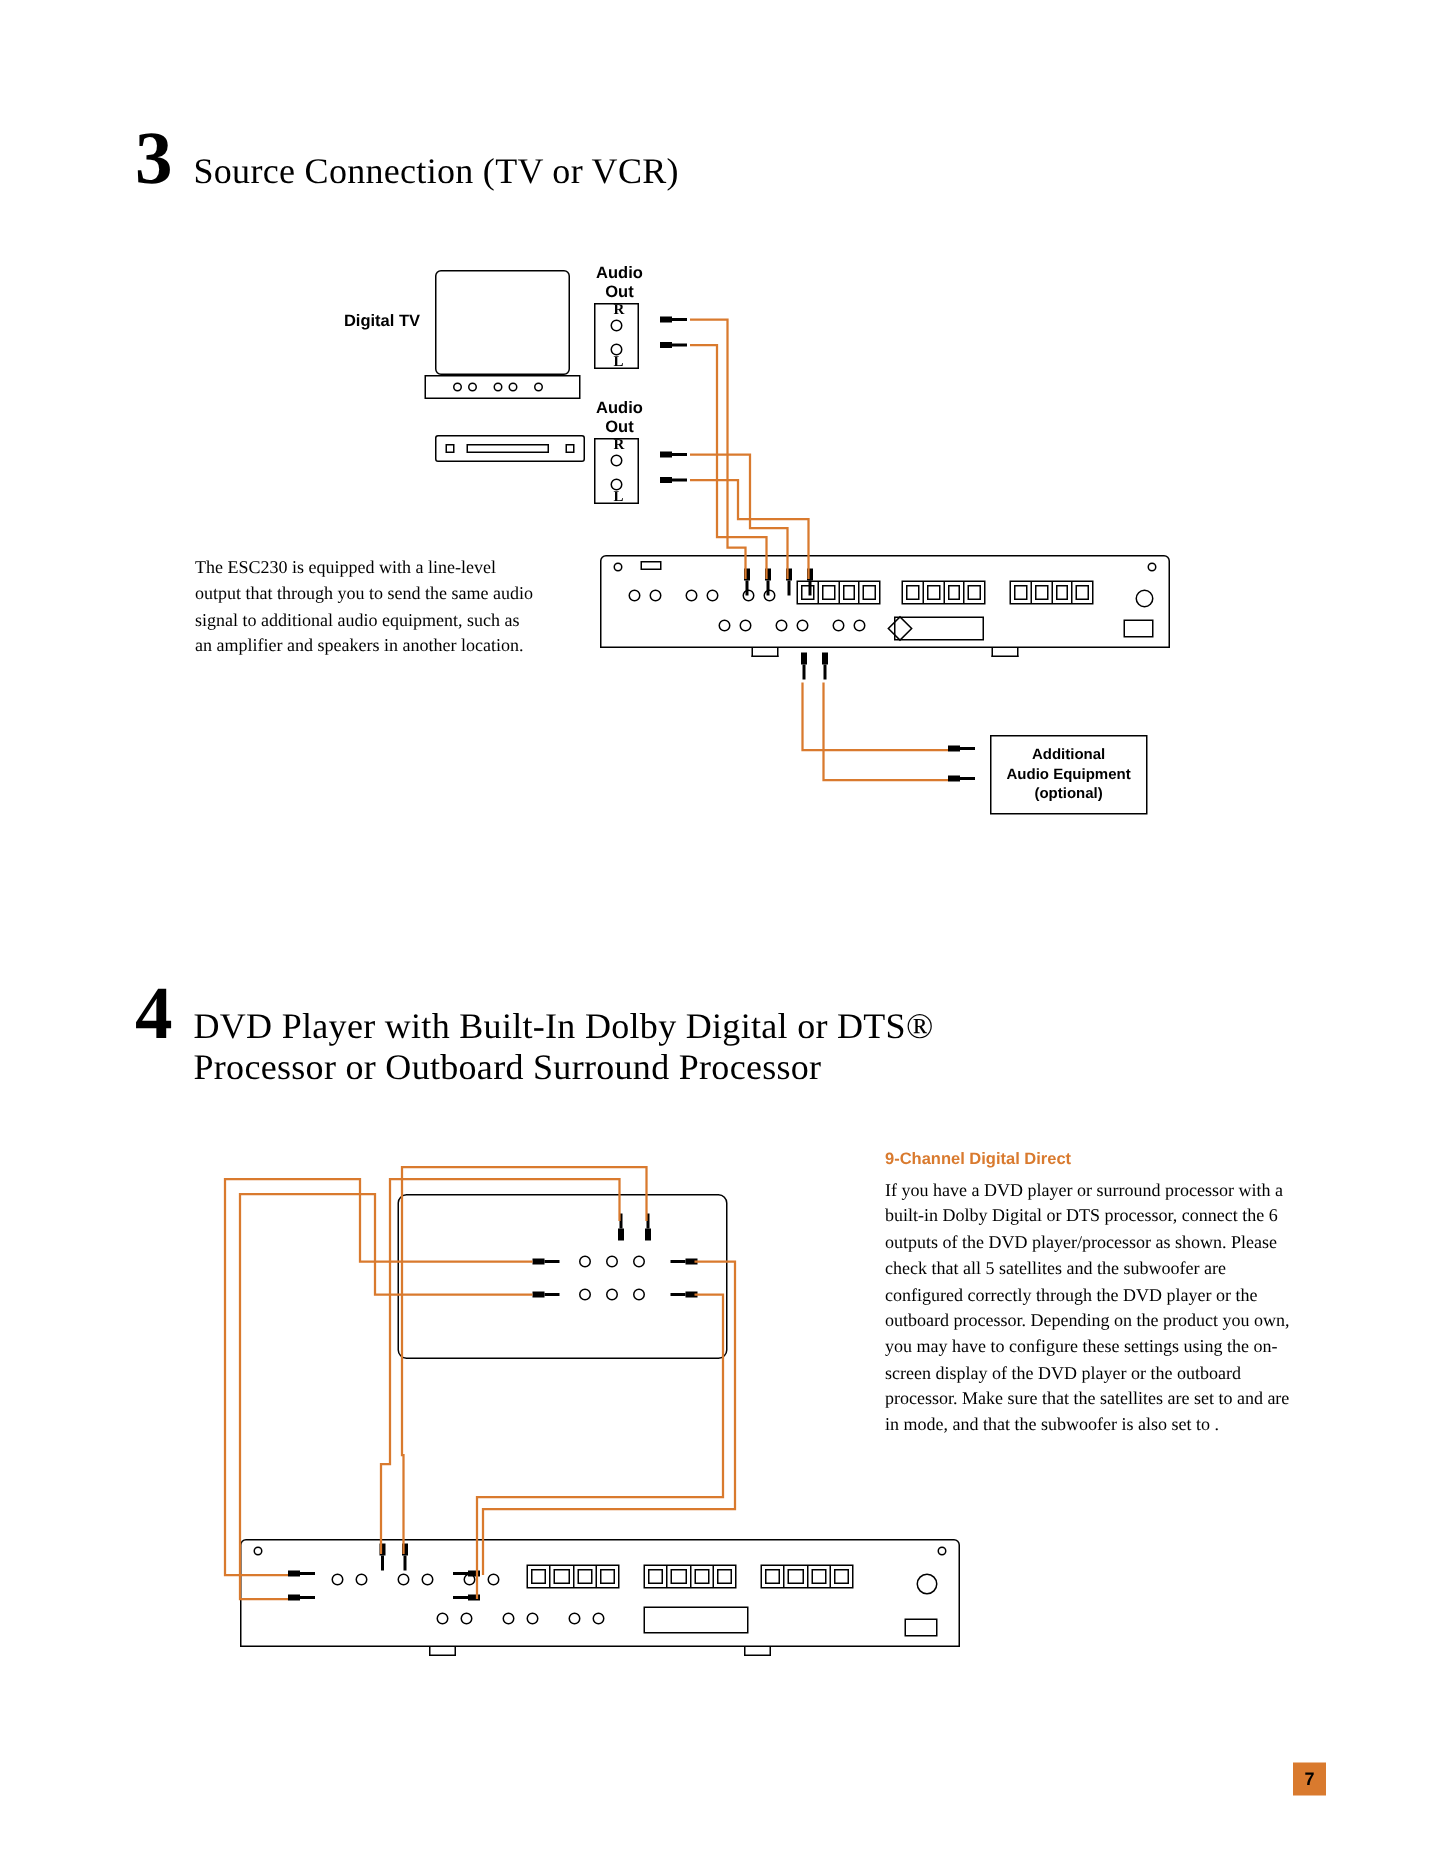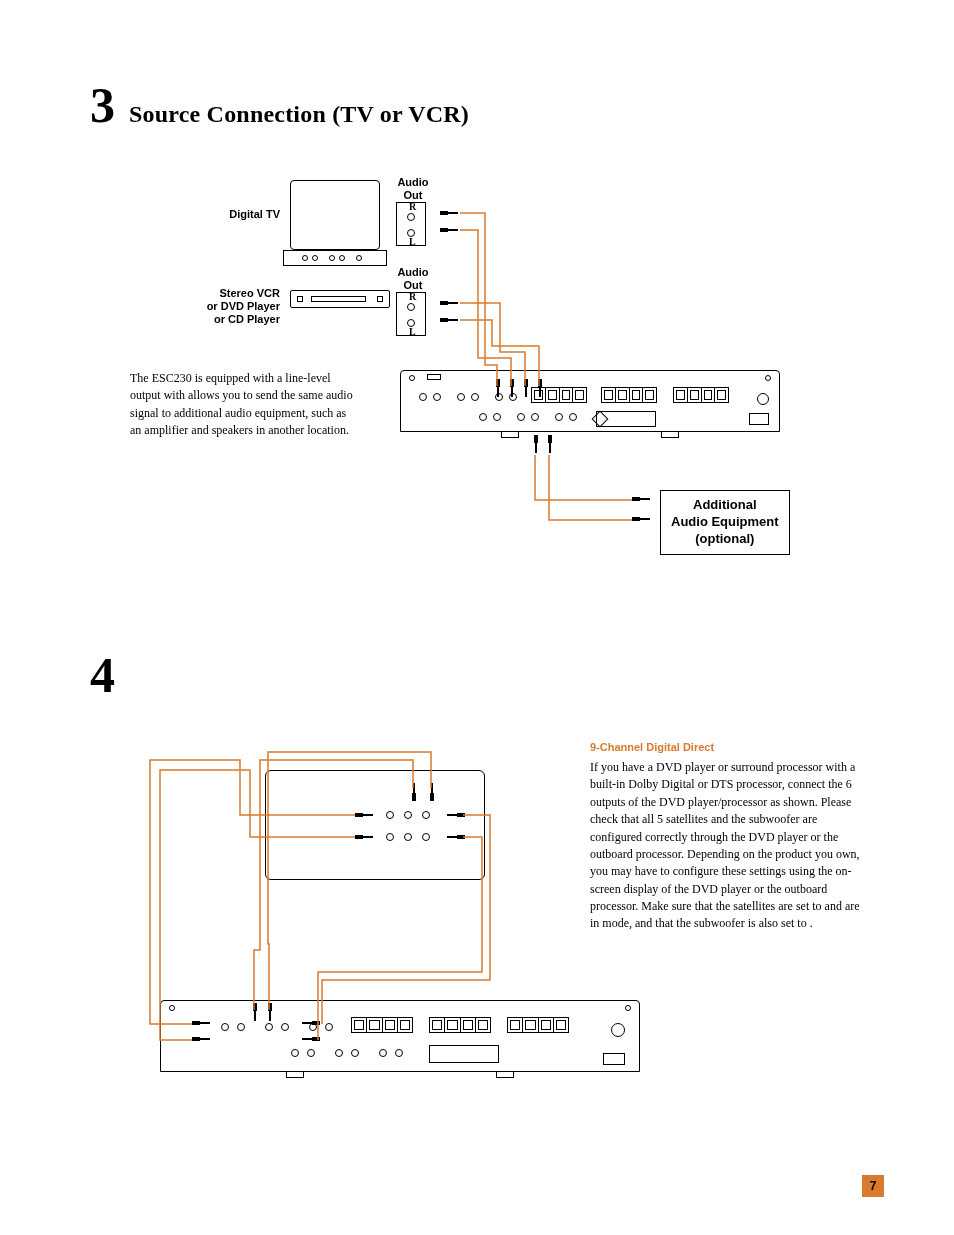--- a/index.html
+++ b/index.html
@@ -20,21 +20,21 @@
     gap: 14px;
     margin-bottom: 40px;
   }
   .big-num {
     font-size: 50px;
     font-weight: 700;
     line-height: 1;
   }
   .sect-title {
     font-size: 24px;
-    font-weight: 700;
+    font-weight: 400;
     letter-spacing: 0.2px;
   }
 
   
   .diag3 { position: relative; height: 410px; }
   .lbl {
     position: absolute;
     font-family: Arial, Helvetica, sans-serif;
     font-size: 11px;
     font-weight: 700;
@@ -73,21 +73,21 @@
 
   .jack-circle { position:absolute; width:8px; height:8px; border:1.3px solid #000; border-radius:50%; }
   .term-block { position:absolute; border:1.3px solid #000; display:flex; background:#fff;}
   .term-block span { flex:1; border-right:1px solid #000; position:relative;}
   .term-block span:last-child { border-right:none; }
   .term-block span::before {
     content:''; position:absolute; left:2px; right:2px; top:2px; bottom:2px;
     border:1px solid #000;
   }
 
-  .optbox { position:absolute; border:1.3px solid #000; padding:6px 10px; text-align:center; font-family:Arial,sans-serif; font-size:13px; font-weight:700; line-height:1.3;}
+  .optbox { position:absolute; border:1.3px solid #000; padding:6px 10px; text-align:center; font-family:Arial,sans-serif; font-size:10px; font-weight:700; line-height:1.3;}
 
   
   .diag4 { position: relative; height: 430px; }
   .text4 {
     position: absolute;
     left: 500px; top: 0;
     width: 280px;
     font-family: Georgia, serif;
     font-size: 12px;
     line-height: 1.45;
@@ -143,41 +143,38 @@
 Out</div>
       <div class="box" style="left:306px; top:32px; width:30px; height:44px;">
         <span class="tiny" style="position:absolute; left:12px; top:-2px;">R</span>
         <div class="jack-circle" style="left:10px; top:10px;"></div>
         <div class="jack-circle" style="left:10px; top:26px;"></div>
         <span class="tiny" style="position:absolute; left:12px; bottom:-2px;">L</span>
       </div>
       <div class="plug" style="left:350px; top:40px;"></div>
       <div class="plug" style="left:350px; top:57px;"></div>
 
-      <div class="lbl" style="left:70px; top:117px; width:120px; white-space:pre-line;">Stereo VCR
-or DVD Player
-or CD Player</div>
       <div class="box" style="left:200px; top:120px; width:100px; height:18px; border-radius:2px;">
         <div style="position:absolute; left:6px; top:5px; width:6px; height:6px; border:1px solid #000;"></div>
         <div style="position:absolute; left:20px; top:5px; width:55px; height:6px; border:1px solid #000;"></div>
         <div style="position:absolute; right:6px; top:5px; width:6px; height:6px; border:1px solid #000;"></div>
       </div>
 
       <div class="lbl center" style="left:303px; top:96px; width:40px; white-space:pre-line;">Audio
 Out</div>
       <div class="box" style="left:306px; top:122px; width:30px; height:44px;">
         <span class="tiny" style="position:absolute; left:12px; top:-2px;">R</span>
         <div class="jack-circle" style="left:10px; top:10px;"></div>
         <div class="jack-circle" style="left:10px; top:26px;"></div>
         <span class="tiny" style="position:absolute; left:12px; bottom:-2px;">L</span>
       </div>
       <div class="plug" style="left:350px; top:130px;"></div>
       <div class="plug" style="left:350px; top:147px;"></div>
 
-      <div class="para" style="left:40px; top:200px;">The ESC230 is equipped with a line-level output with allows you to send the same audio signal to additional audio equipment, such as an amplifier and speakers in another location.</div>
+      <div class="para" style="left:40px; top:200px;">The ESC230 is equipped with a line-level output that through you to send the same audio signal to additional audio equipment, such as an amplifier and speakers in another location.</div>
 
       <div class="recv" style="left:310px; top:200px; width:380px;">
         <div class="recv-body" style="position:relative; width:380px; height:62px;">
 
           <div style="position:absolute; left:8px; top:4px; width:6px;height:6px;border:1px solid #000;border-radius:50%;"></div>
           <div style="position:absolute; right:8px; top:4px; width:6px;height:6px;border:1px solid #000;border-radius:50%;"></div>
           <div style="position:absolute; left:26px; top:3px; width:14px;height:6px;border:1px solid #000;"></div>
 
           <div style="position:absolute; left:18px; top:22px; display:flex; gap:6px;">
             <div class="jack-circle" style="position:static;"></div>
@@ -254,20 +251,21 @@
 
         <path d="M445,285 L445,330 L542,330"></path>
         <path d="M459,285 L459,350 L542,350"></path>
       </svg>
     </div>
   </div>
 
   <div class="sect">
     <div class="sect-head">
       <div class="big-num">4</div>
+      <div class="sect-title" style="max-width:560px;">DVD Player with Built-In Dolby Digital or DTS® Processor or Outboard Surround Processor</div>
     </div>
 
     <div class="diag4">
 
       <div class="box" style="left:175px; top:30px; width:220px; height:110px; border-radius:6px;">
 
         <div style="position:absolute; left:120px; top:40px; display:flex; gap:10px;">
           <div class="jack-circle" style="position:static;"></div>
           <div class="jack-circle" style="position:static;"></div>
           <div class="jack-circle" style="position:static;"></div>

